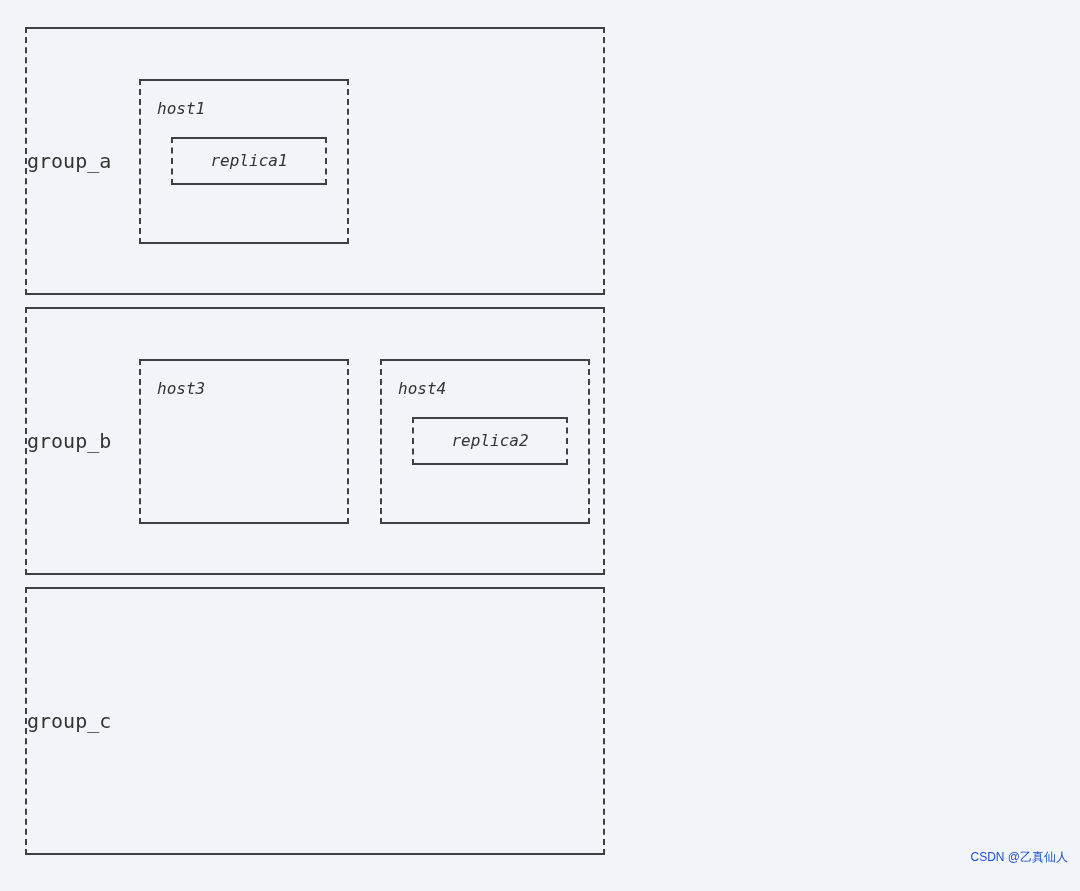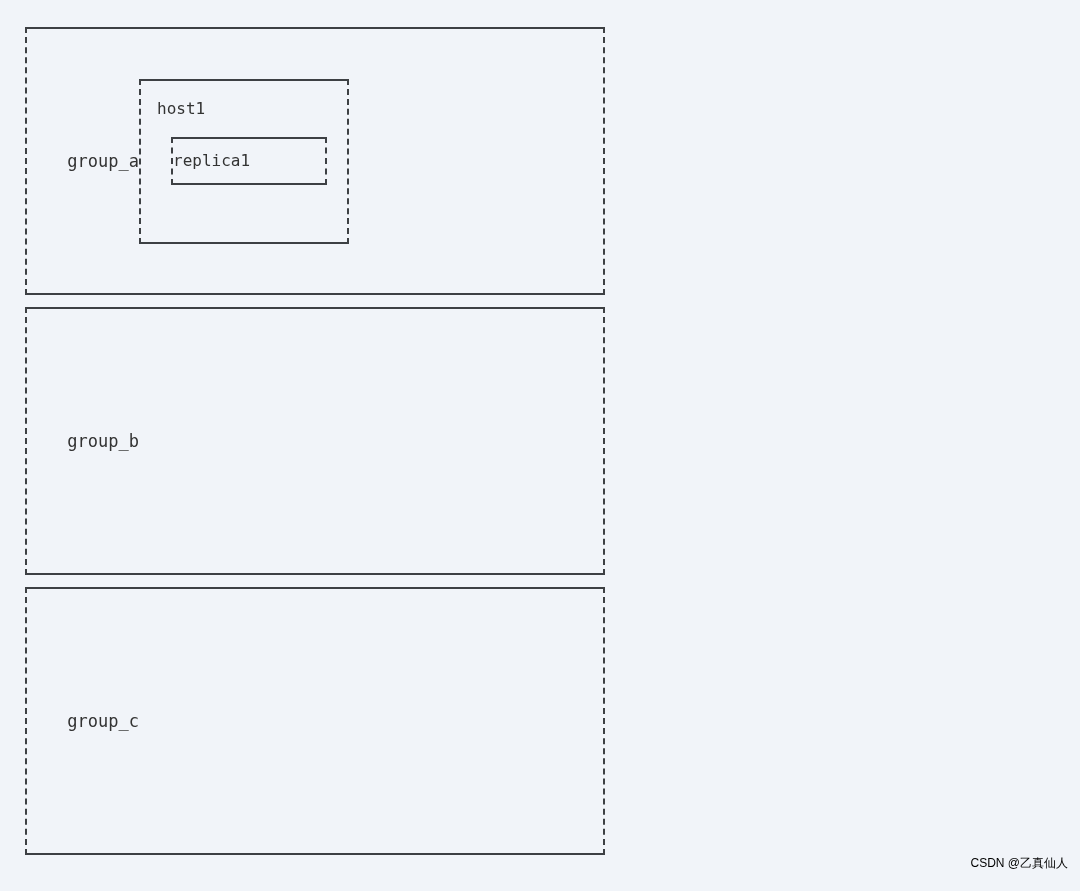--- a/index.html
+++ b/index.html
@@ -38,34 +38,35 @@
   .group-box + .group-box {
     margin-top: 12px;
   }
   .group-a { height: 268px; }
   .group-b { height: 268px; }
   .group-c { height: 268px; }
 
   .group-label {
     width: 112px;
     flex: 0 0 112px;
-    text-align: right;
-    font-size: 17px;
+    text-align: left;
+    font-size: 20px;
     line-height: 1;
     letter-spacing: 0px;
     white-space: nowrap;
     color: #333333;
   }
 
   .hosts-area {
     flex: 1 1 auto;
     display: flex;
     align-items: center;
     gap: 31px;
     height: 100%;
+    font-style: italic;
   }
 
   
   .host-box {
     box-sizing: border-box;
     width: 210px;
     height: 165px;
     border-top: 2px solid #3d4044;
     border-bottom: 2px solid #3d4044;
     border-left: 2px dashed #3d4044;
@@ -90,38 +91,38 @@
     top: 56px;
     width: 156px;
     height: 48px;
     box-sizing: border-box;
     border-top: 2px solid #3d4044;
     border-bottom: 2px solid #3d4044;
     border-left: 2px dashed #3d4044;
     border-right: 2px dashed #3d4044;
     display: flex;
     align-items: center;
-    justify-content: flex-start;
+    justify-content: center;
     background: transparent;
   }
   .replica-label {
     font-size: 16px;
     line-height: 1;
     white-space: nowrap;
     color: #333333;
   }
 
   
   #watermark {
     position: absolute;
     right: 12px;
-    bottom: 19px;
+    bottom: 25px;
     font-family: "Liberation Sans", "DejaVu Sans", sans-serif;
     font-size: 12px;
-    color: #000000;
+    color: #1d4ed8;
     white-space: nowrap;
     user-select: none;
   }
 </style>
 </head>
 <body>
 
 <div id="diagram">
 
   <div class="group-box group-a">
@@ -134,20 +135,34 @@
           <div class="replica-label">replica1</div>
         </div>
       </div>
 
 
     </div>
   </div>
 
   <div class="group-box group-b">
     <div class="group-label">group_b</div>
+    <div class="hosts-area">
+
+      <div class="host-box">
+        <div class="host-label">host3</div>
+      </div>
+
+      <div class="host-box">
+        <div class="host-label">host4</div>
+        <div class="replica-box">
+          <div class="replica-label">replica2</div>
+        </div>
+      </div>
+
+    </div>
   </div>
 
   <div class="group-box group-c">
     <div class="group-label">group_c</div>
     <div class="hosts-area">
 
 
 
     </div>
   </div>

